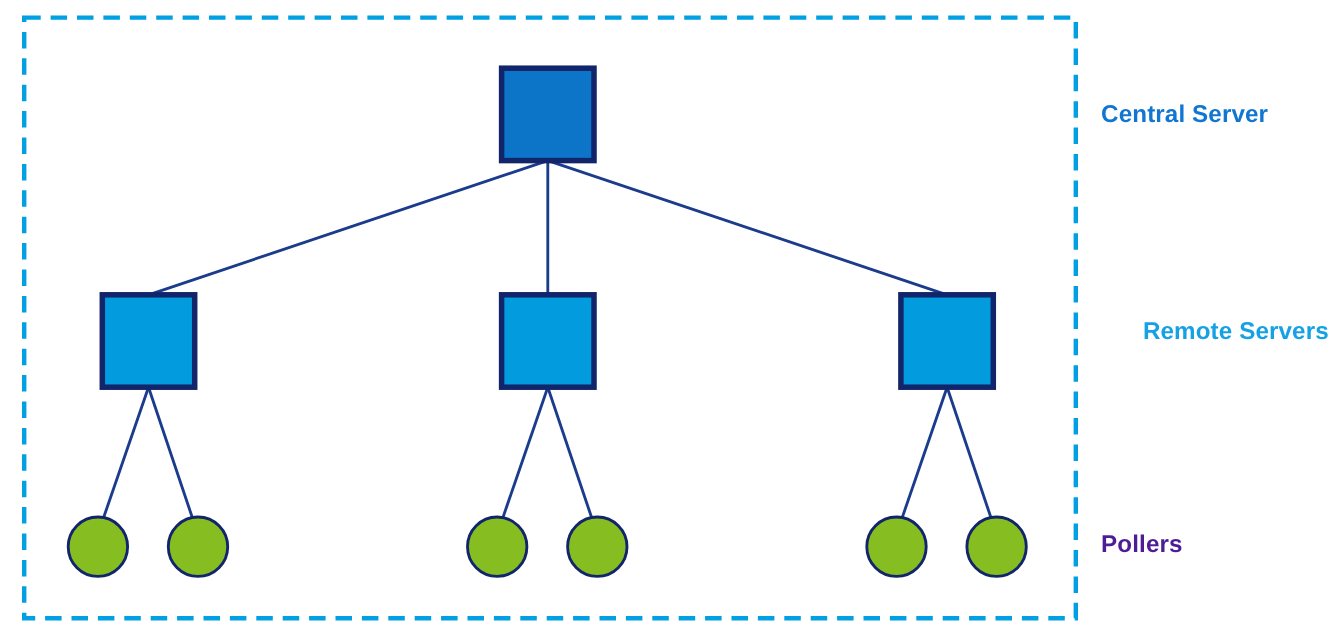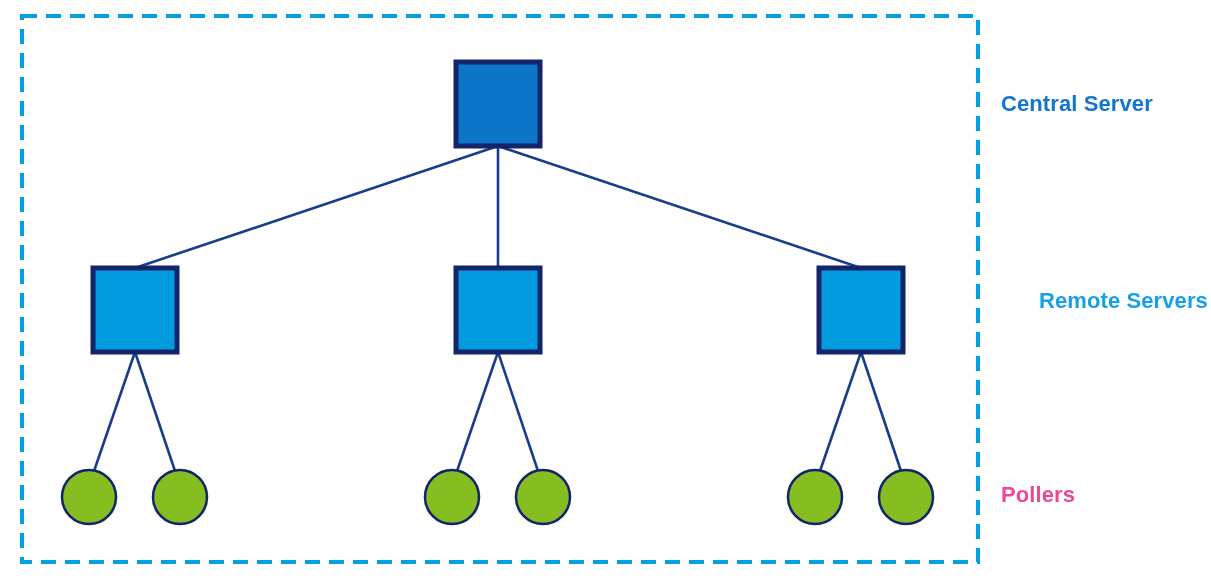--- a/index.html
+++ b/index.html
@@ -95,15 +95,15 @@
       <circle cx="543" cy="497" r="27" fill="#86BE22" stroke="#12256B" stroke-width="2.6"></circle>
       <circle cx="815" cy="497" r="27" fill="#86BE22" stroke="#12256B" stroke-width="2.6"></circle>
       <circle cx="906" cy="497" r="27" fill="#86BE22" stroke="#12256B" stroke-width="2.6"></circle>
     </g>
   </svg>
 
   <div class="tier-label" id="label-central-server" style="color: rgb(16, 118, 209);">Central Server</div>
 
   <div class="tier-label" id="label-remote-servers" style="color: rgb(22, 161, 228);">Remote Servers</div>
 
-  <div class="tier-label" id="label-pollers" style="color: #ec4899; text-align: right;">Pollers</div>
+  <div class="tier-label" id="label-pollers" style="color: #4c1d95; text-align: right;">Pollers</div>
 
 </div>
 
 </body></html>

